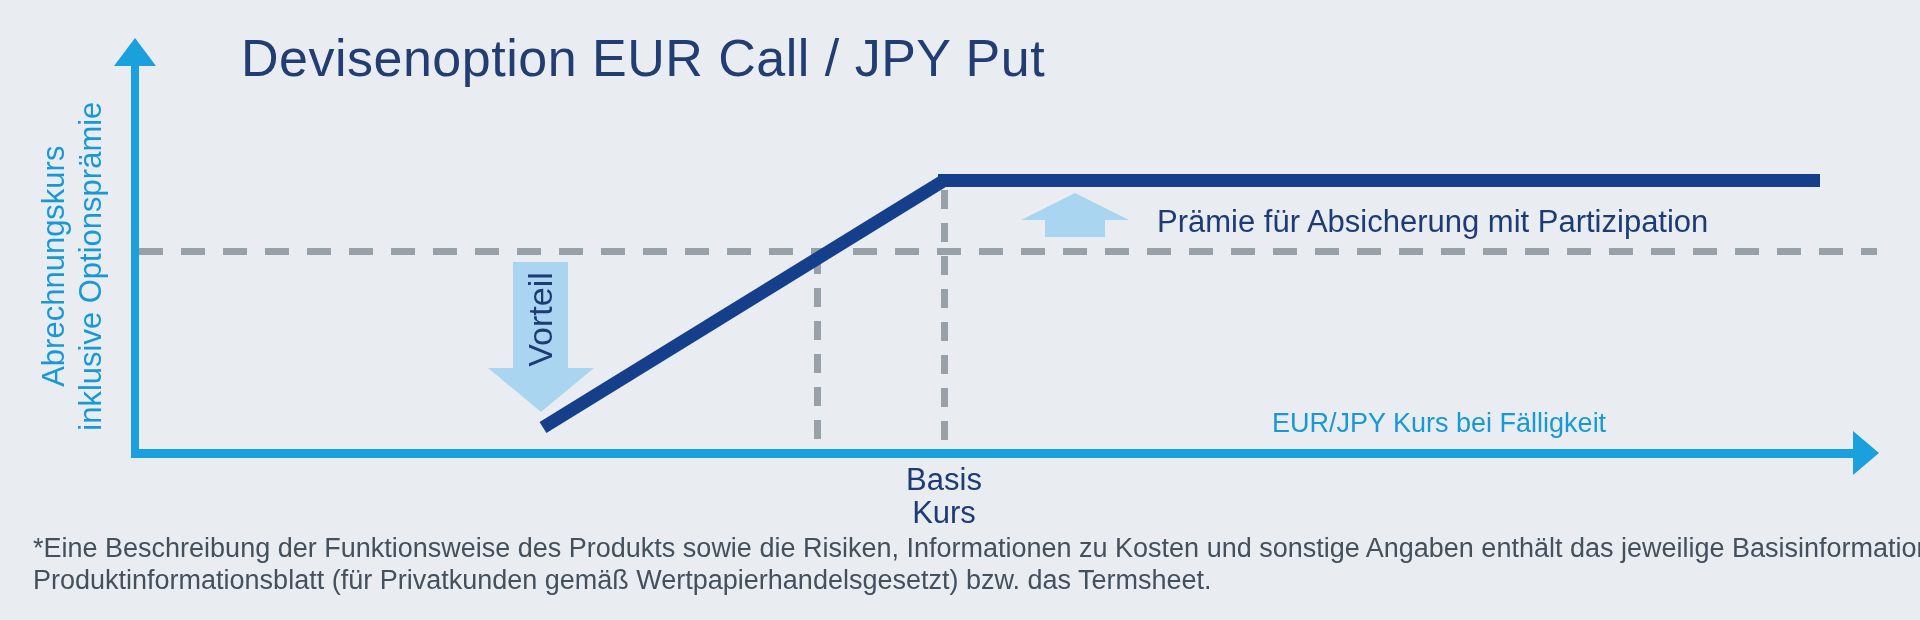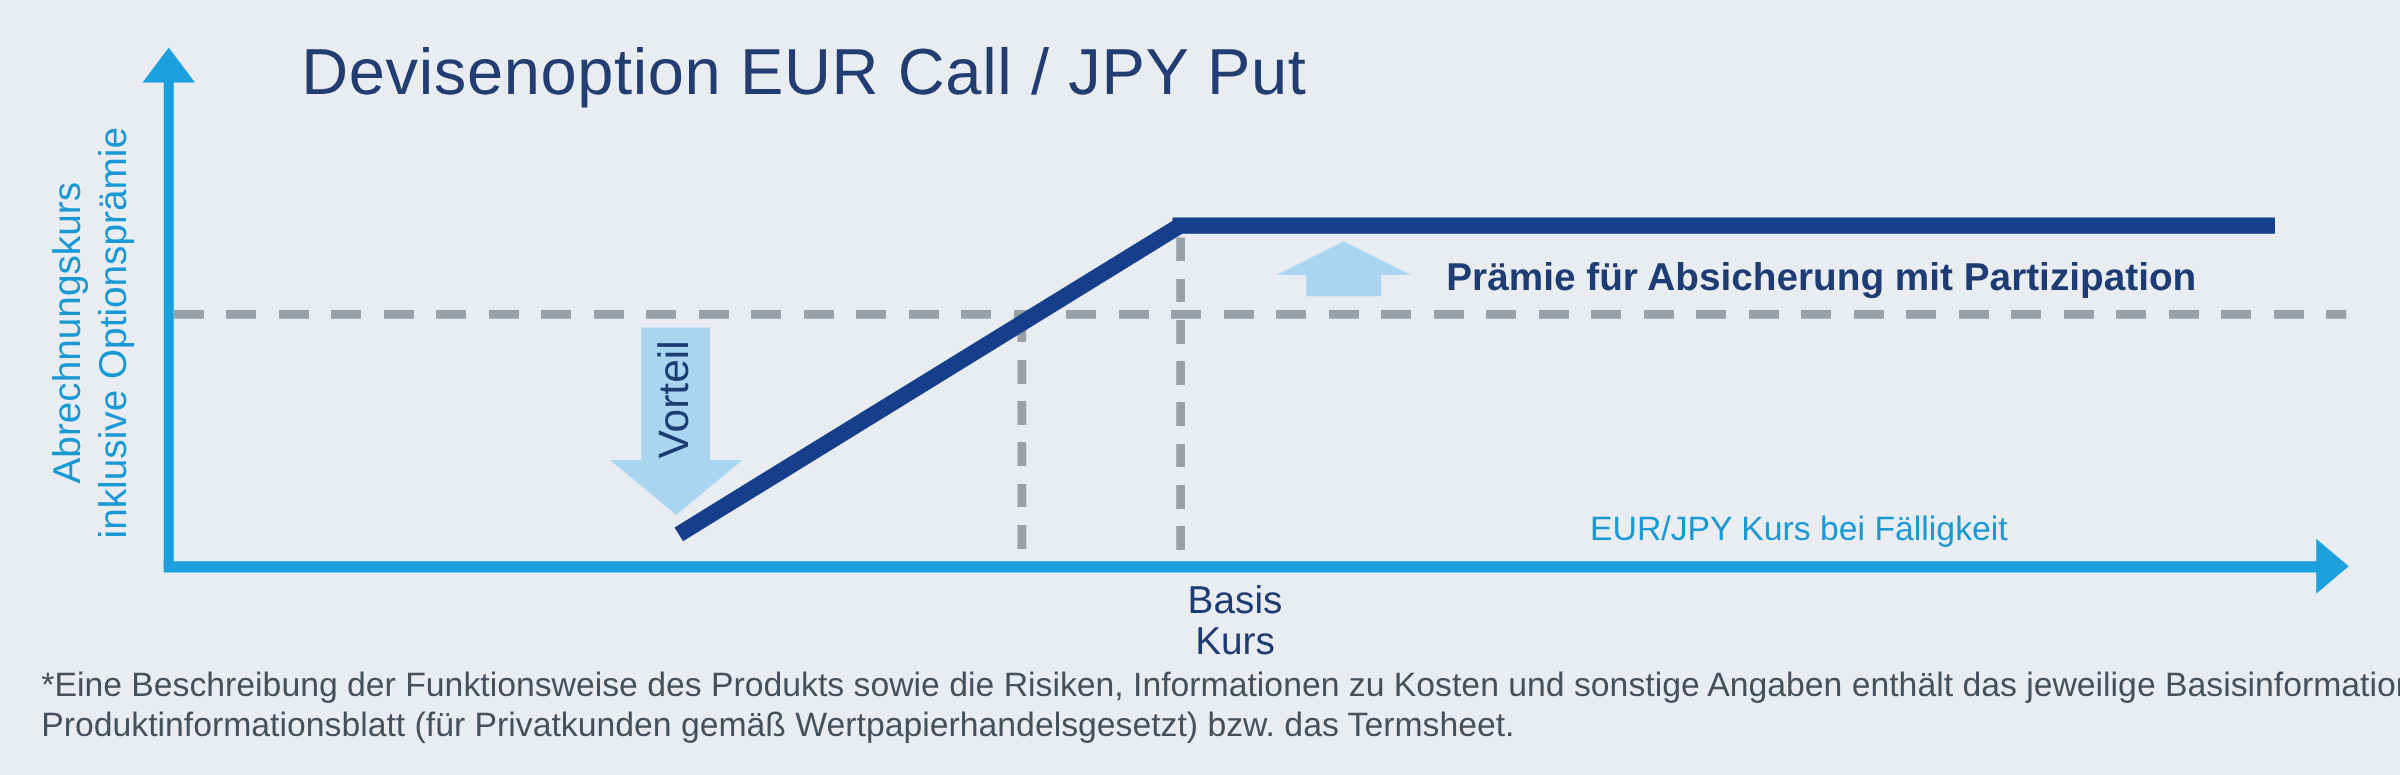--- a/index.html
+++ b/index.html
@@ -66,29 +66,29 @@
     color:#1e3c74; font-size:34px; white-space:nowrap;
   }
   .up-arrow-shaft{position:absolute; left:1045px; top:218px; width:60px; height:19px; background:#a9d5f1;}
   .up-arrow-head{
     position:absolute; left:1021px; top:193px; width:0; height:0;
     border-left:54px solid transparent; border-right:54px solid transparent;
     border-bottom:27px solid #a9d5f1;
   }
   .praemie-label{
     position:absolute; left:1157px; top:204px;
-    color:#1e3c74; font-size:31px; white-space:nowrap;font-weight:bold;
+    color:#1e3c74; font-size:31px; white-space:nowrap;
   }
   
   .tick-label{
     position:absolute; top:464px; width:200px; text-align:center;
     color:#1e3c74; font-size:31px; line-height:1.05;
   }
   .tick-break-even{left:717px;}
-  .tick-basis-preis{left:888px;}
+  .tick-basis-preis{left:844px;}
   
   .footnote{
     position:absolute; left:33px; top:533px;
     color:#44505c; font-size:27px; line-height:1.18; white-space:nowrap;
   }
 </style>
 </head>
 <body>
 
 <div class="stage">

